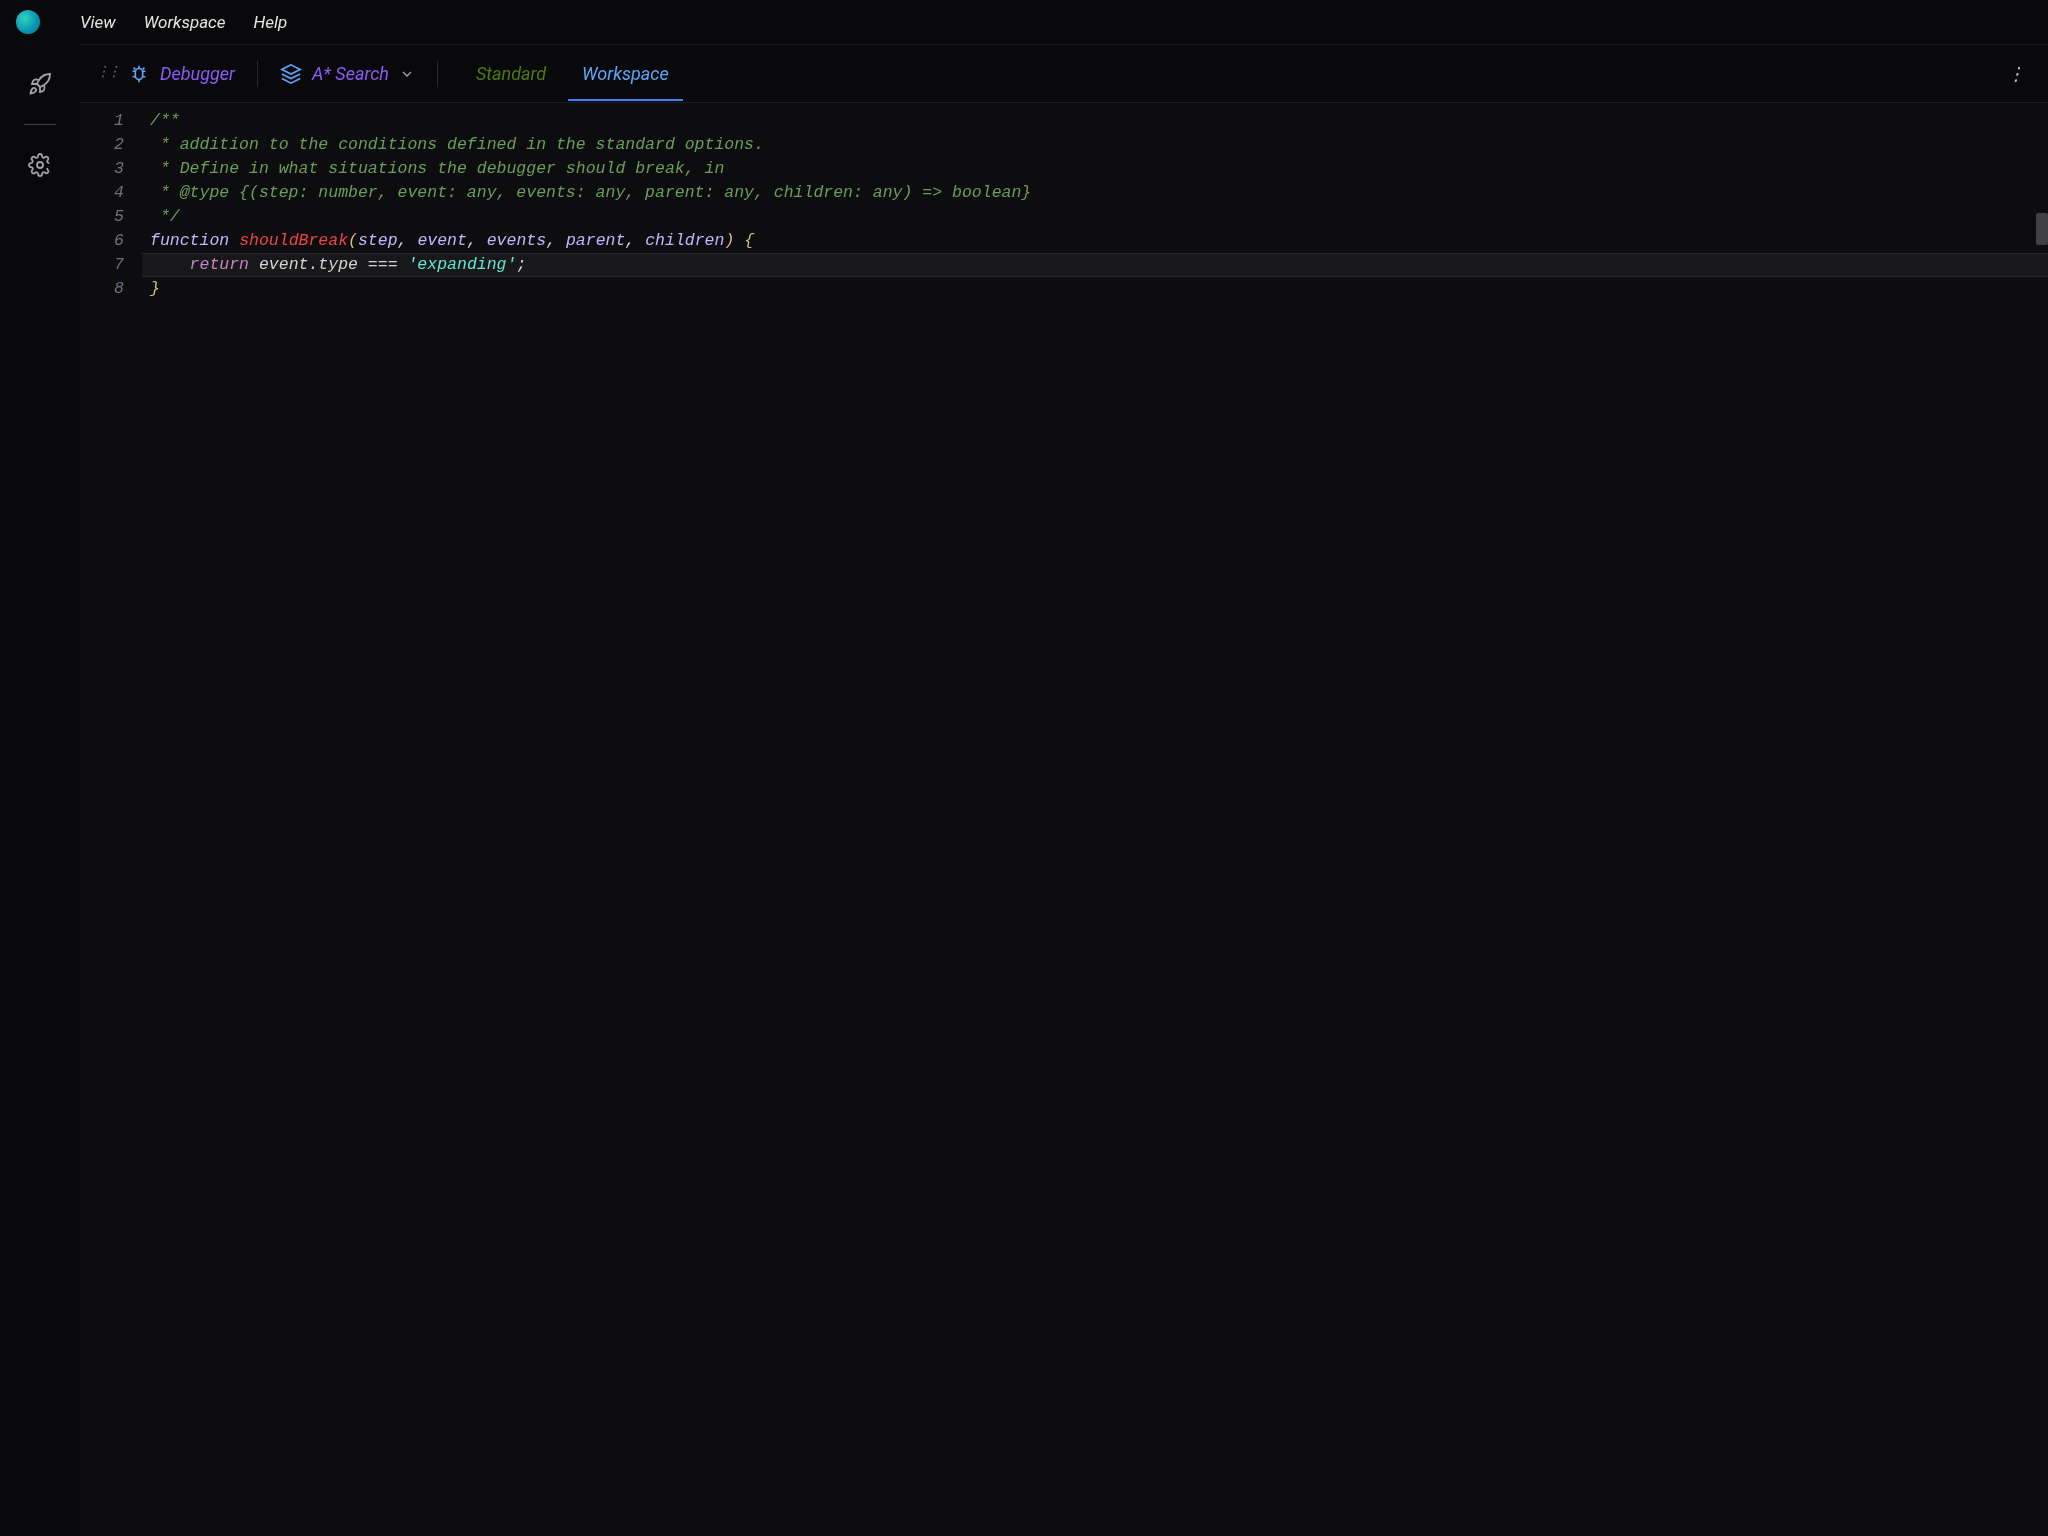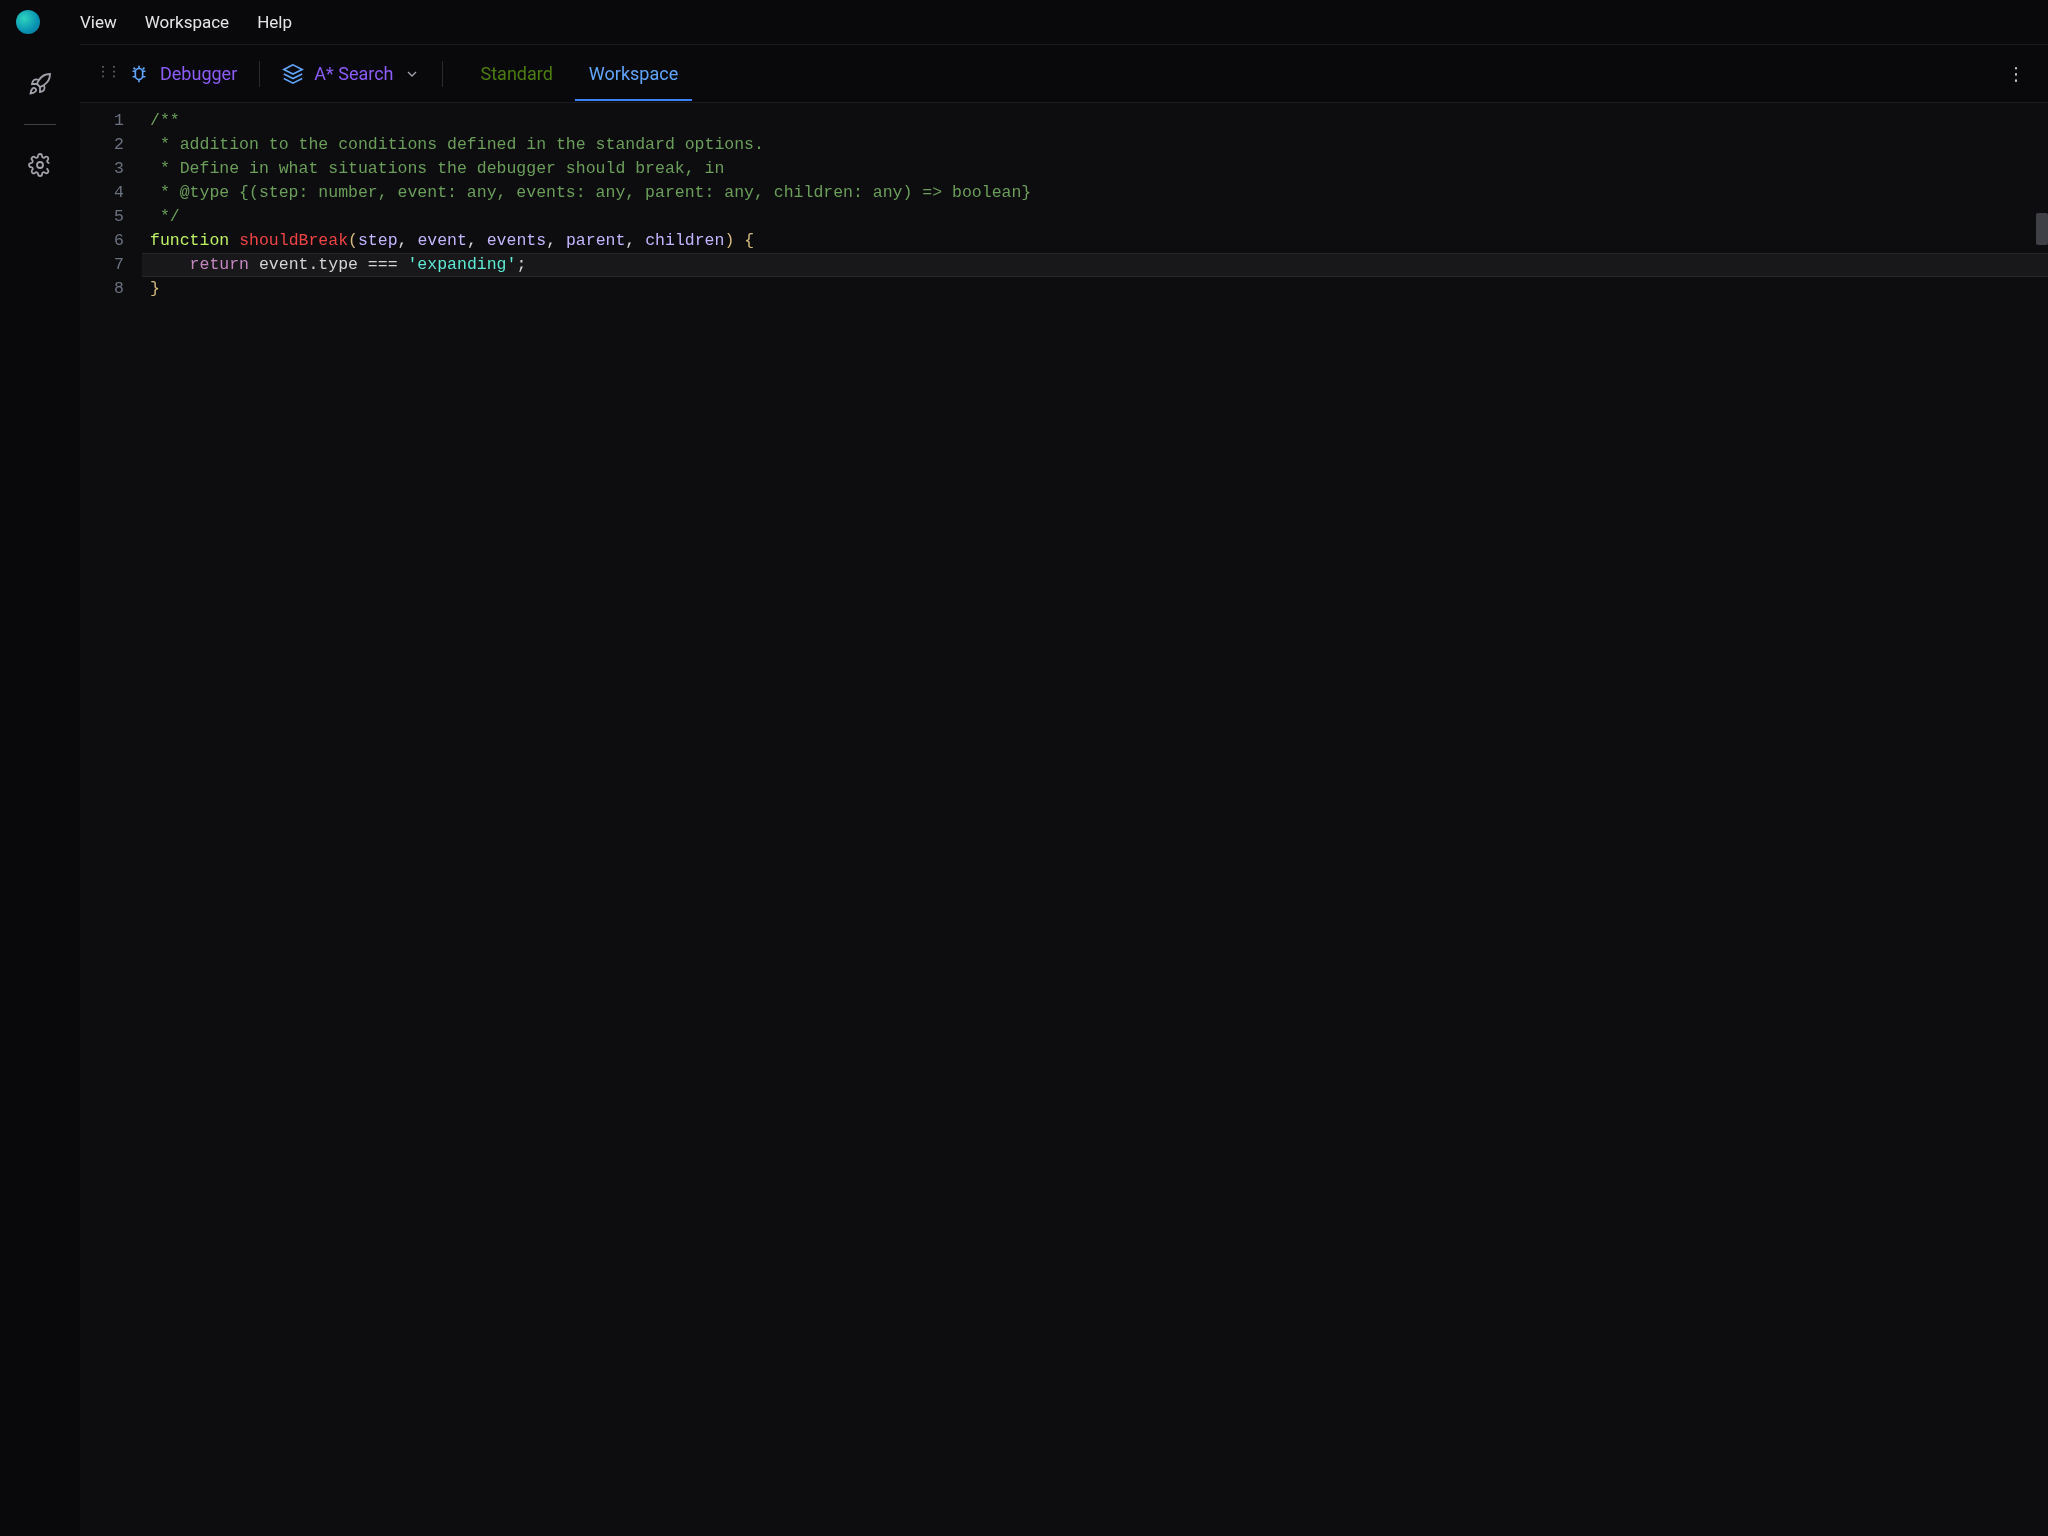--- a/index.html
+++ b/index.html
@@ -4,21 +4,21 @@
 <style>
   * { margin: 0; padding: 0; box-sizing: border-box; }
   html, body {
     width: 100%; height: 100%;
     background: #09090b;
     color: #e5e5e5;
     font-family: -apple-system, BlinkMacSystemFont, "Segoe UI", Roboto, sans-serif;
     font-size: 16px;
     overflow: hidden;
   }
-  .app { display: flex; flex-direction: column; height: 100%; }
+  .app { display: flex; flex-direction: column; height: 100%; font-style: italic; }
 
   
   .menubar {
     display: flex; align-items: center; gap: 28px;
     padding: 0 16px;
     height: 44px;
     background: #09090b;
   }
   .logo {
     width: 24px; height: 24px; border-radius: 50%;
@@ -104,21 +104,21 @@
   .code { flex: 1; padding: 6px 0; position: relative; }
   .code-line { height: 24px; white-space: pre; padding-left: 8px; position: relative; }
   .line-highlight {
     position: absolute; left: 0; right: 0; height: 24px;
     background: #18181b;
     border-top: 1px solid #27272a; border-bottom: 1px solid #27272a;
     z-index: 0;
   }
   .code-line > span { position: relative; z-index: 1; }
   .tok-comment { color: #6b9e5a; }
-  .tok-keyword { color: #bef264; margin-top: 22px; }
+  .tok-keyword { color: #c4b5fd; margin-top: 22px; }
   .tok-keyword2 { color: #c586c0; }
   .tok-fn { color: #ef4444; }
   .tok-param { color: #c4b5fd; }
   .tok-paren { color: #d7ba7d; }
   .tok-brace { color: #d7ba7d; }
   .tok-string { color: #5eead4; }
   .tok-plain { color: #d4d4d4; }
 
   .mini-scroll {
     position: absolute; right: 0; top: 110px; width: 12px; height: 32px;

